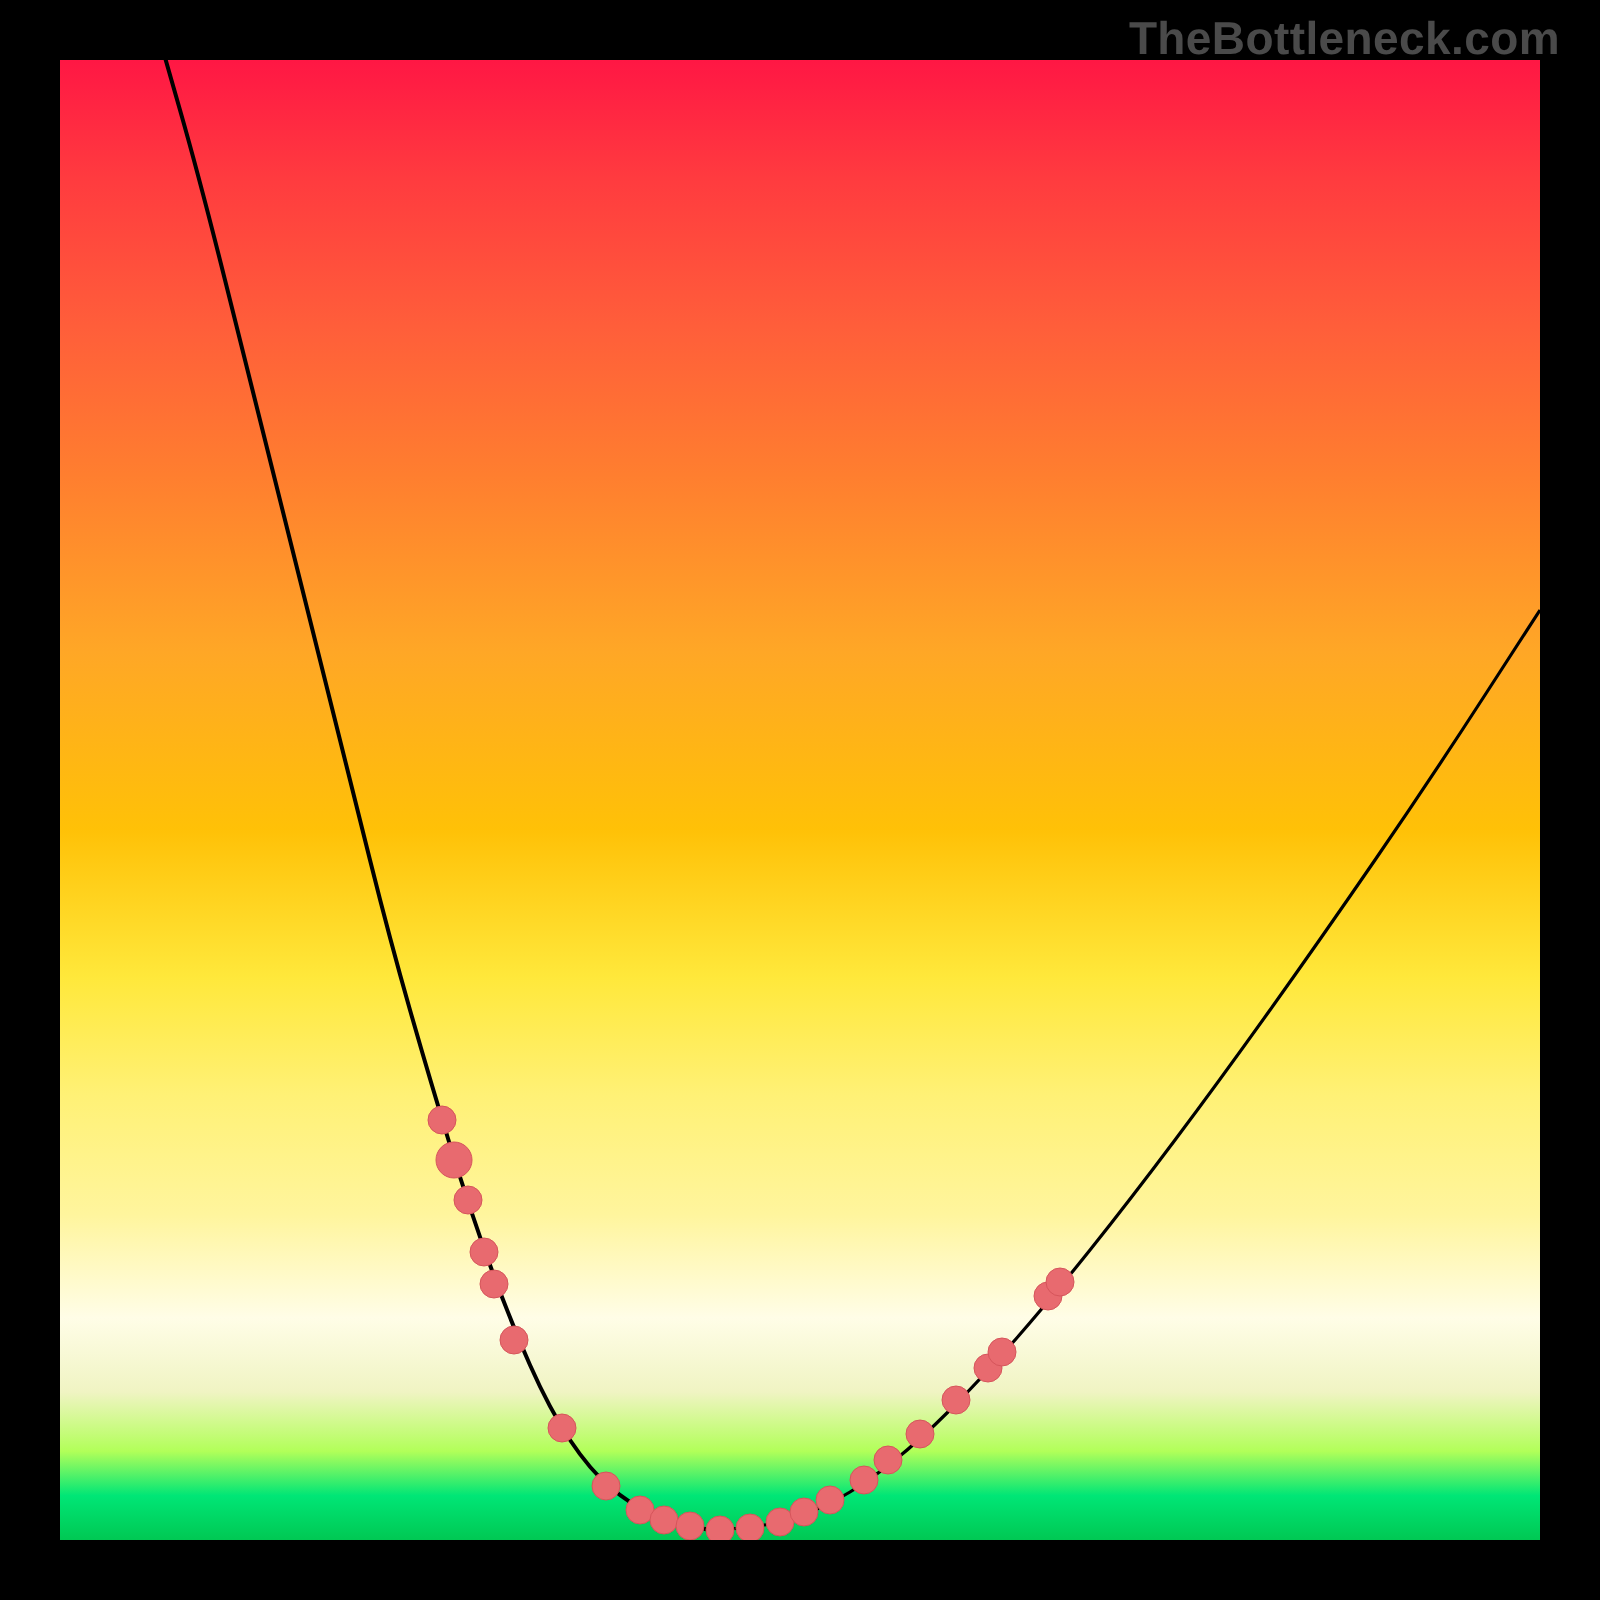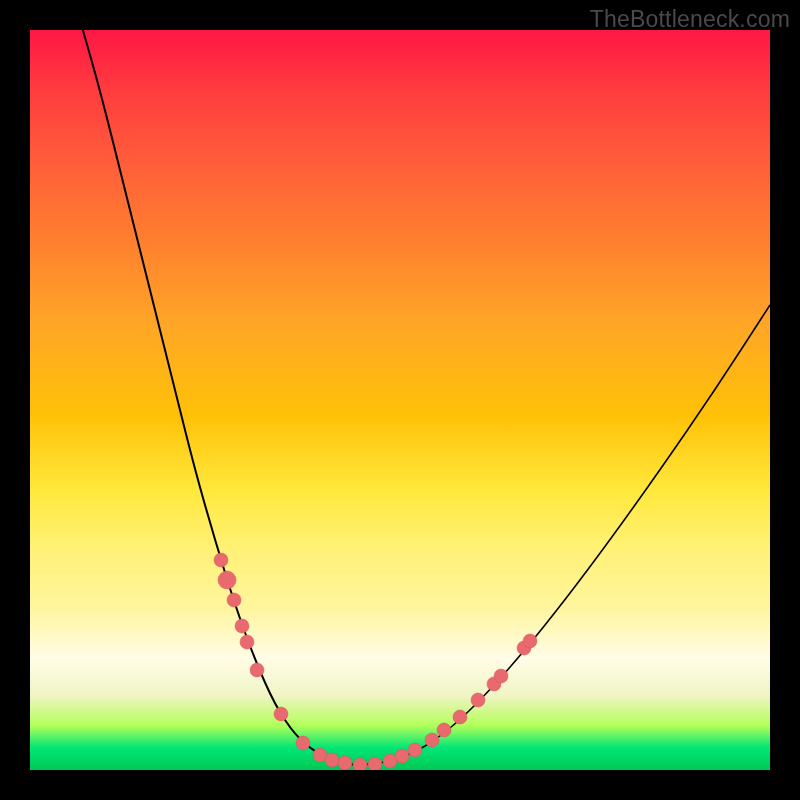--- a/index.html
+++ b/index.html
@@ -36,24 +36,24 @@
       #fffde7 85%,
       #f0f4c3 90%,
       #b2ff59 94%,
       #00e676 97%,
       #00c853 100%
     );
   }
   .watermark {
     position: absolute;
     top: 6px;
-    right: 10px;
+    right: 20px;
     color: #4a4a4a;
     font-size: 23px;
-    font-weight: 400;
+    font-weight: 700;
     letter-spacing: 0.2px;
     z-index: 20;
   }
   svg.overlay {
     position: absolute;
     left: 0;
     top: 0;
     width: 740px;
     height: 740px;
     pointer-events: none;

